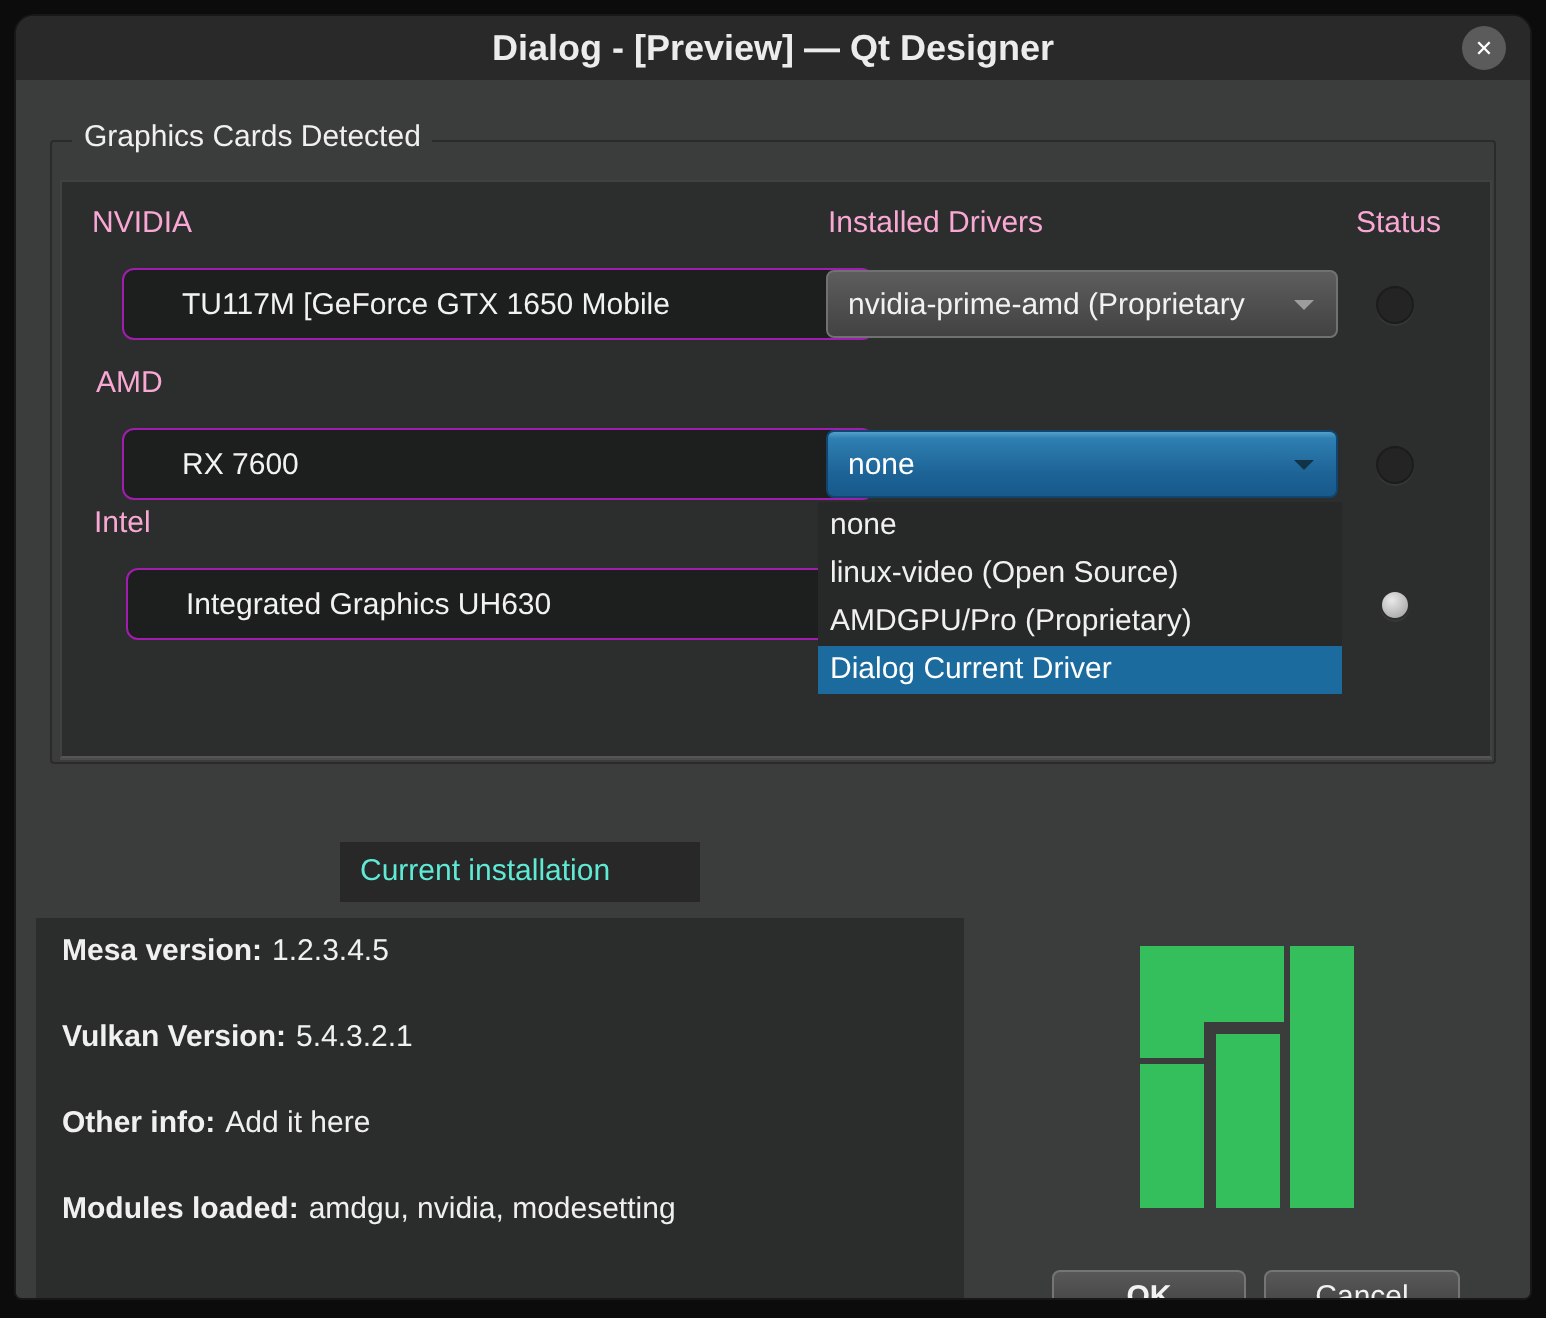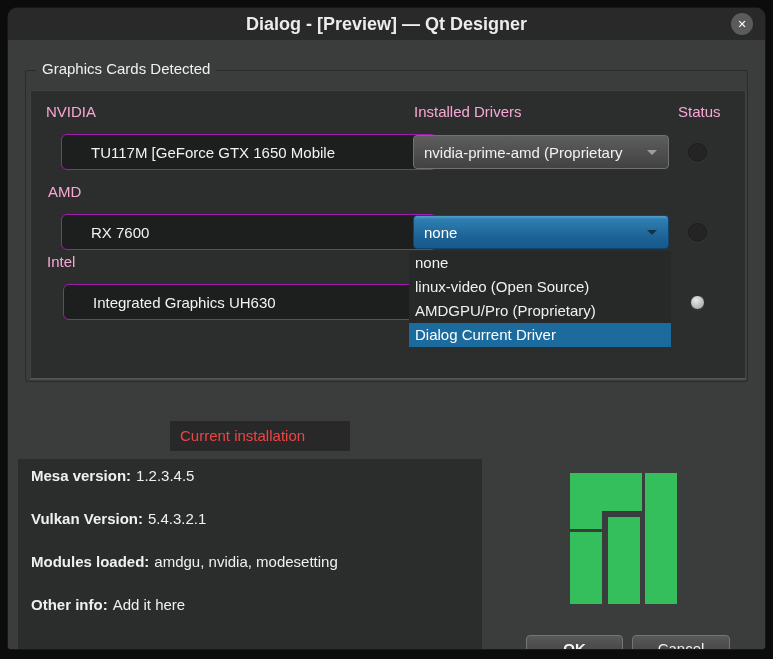--- a/index.html
+++ b/index.html
@@ -82,21 +82,21 @@
     position:absolute;left:378px;top:160px;width:262px;height:96px;
     background:#272828;z-index:6;
   }
   .popup-row{
     height:24px;line-height:24px;color:#f0f0f0;font-size:15px;padding-left:6px;
   }
   .popup-row.highlight{background:#1b6b9e;color:#ffffff;}
 
   .current-install{
     position:absolute;left:162px;top:381px;width:180px;height:30px;background:#282828;
-    color:#ef4444;font-size:15px;line-height:30px;padding-left:10px;box-sizing:border-box;
+    color:#5eead4;font-size:15px;line-height:30px;padding-left:10px;box-sizing:border-box;
   }
   .infobox{
     position:absolute;left:10px;top:419px;width:464px;height:204px;background:#2b2d2d;
     color:#f0f0f0;font-size:15px;padding:7px 13px;box-sizing:border-box;
   }
   .info-line{height:20px;line-height:20px;margin-bottom:23px;}
   .info-line b{font-weight:700;}
   .info-line .val{margin-left:5px;font-weight:400;}
 
   .logo{position:absolute;left:562px;top:433px;width:115px;height:139px;}
@@ -176,24 +176,24 @@
     <div class="current-install">Current installation</div>
 
     <div class="infobox">
       <div class="info-line">
         <b>Mesa version:</b><span class="val">1.2.3.4.5</span>
       </div>
       <div class="info-line">
         <b>Vulkan Version:</b><span class="val">5.4.3.2.1</span>
       </div>
       <div class="info-line">
+        <b>Other info:</b><span class="val">Add it here</span>
+      </div>
+      <div class="info-line">
         <b>Modules loaded:</b><span class="val">amdgu, nvidia, modesetting</span>
-      </div>
-      <div class="info-line">
-        <b>Other info:</b><span class="val">Add it here</span>
       </div>
     </div>
 
     <div class="logo">
       <div class="bar a"></div>
       <div class="bar b"></div>
       <div class="bar left"></div>
       <div class="bar mid"></div>
       <div class="bar right"></div>
     </div>

